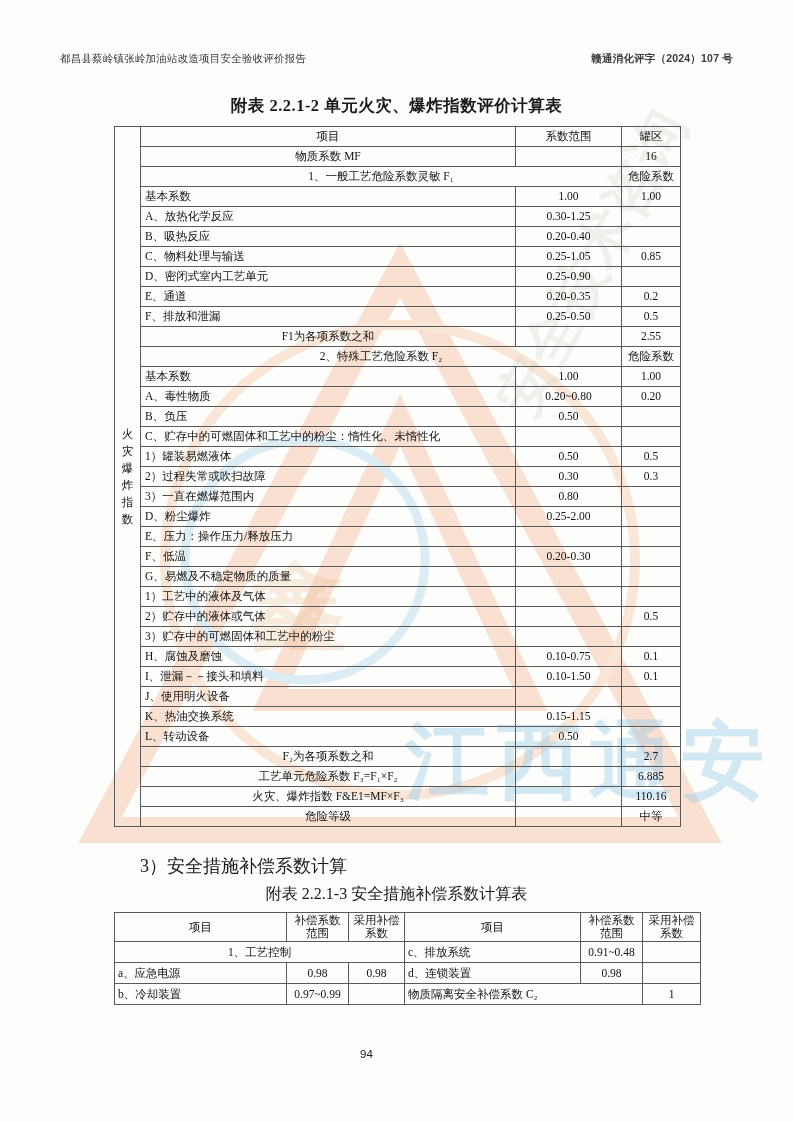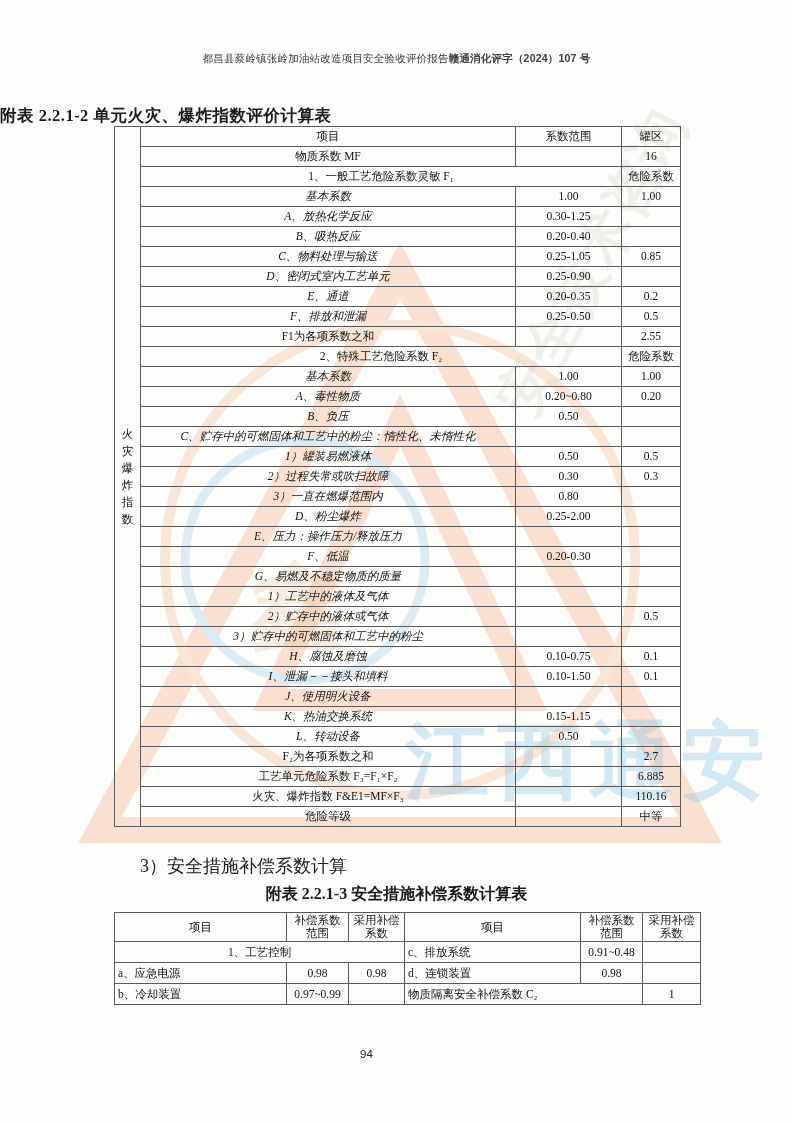--- a/index.html
+++ b/index.html
@@ -28,58 +28,58 @@
     z-index: 0;
   }
 
   
   .header {
     position: absolute;
     top: 52px;
     left: 60px;
     right: 60px;
     display: flex;
-    justify-content: center;
+    justify-content: space-between;
     align-items: baseline;
     font-family: "Liberation Sans", "DejaVu Sans", sans-serif;
     font-size: 10.5px;
     color: #3a3a3a;
     letter-spacing: 0.2px;
     z-index: 3;
   }
   .header-left { white-space: nowrap; }
   .header-right { white-space: nowrap; font-weight: bold; }
 
   
   .doc-title {
     position: absolute;
-    top: 105px;
+    top: 95px;
     left: 0;
     width: 793px;
-    text-align: left;
+    text-align: center;
     font-size: 16.5px;
     font-weight: bold;
     letter-spacing: 0.5px;
     z-index: 3;
   }
   .section-heading {
     position: absolute;
     left: 140px;
     top: 854px;
     font-size: 18px;
     z-index: 3;
   }
   .doc-title2 {
     position: absolute;
     top: 884px;
     left: 0;
     width: 793px;
     text-align: center;
     font-size: 16px;
-    font-weight: bold;
+    font-weight: normal;
     z-index: 3;
   }
 
   
   .tbl-wrap {
     position: absolute;
     left: 114px;
     top: 126px;
     width: 566px;
     z-index: 2;
@@ -94,21 +94,21 @@
     border: 1px solid #5a5a5a;
     font-size: 11.5px;
     font-weight: normal;
     height: 19px;
     line-height: 17px;
     padding: 0 4px;
     color: #111;
     overflow: hidden;
     white-space: nowrap;
   }
-  .c-left { text-align: center; font-style: italic; }
+  .c-left { text-align: left; }
   .c-center { text-align: center; }
   .vert-label {
     width: 26px;
     text-align: center;
     font-size: 12.5px;
     letter-spacing: 0;
     line-height: 1.55;
     vertical-align: middle;
   }
   .vert-label span { display: block; }

